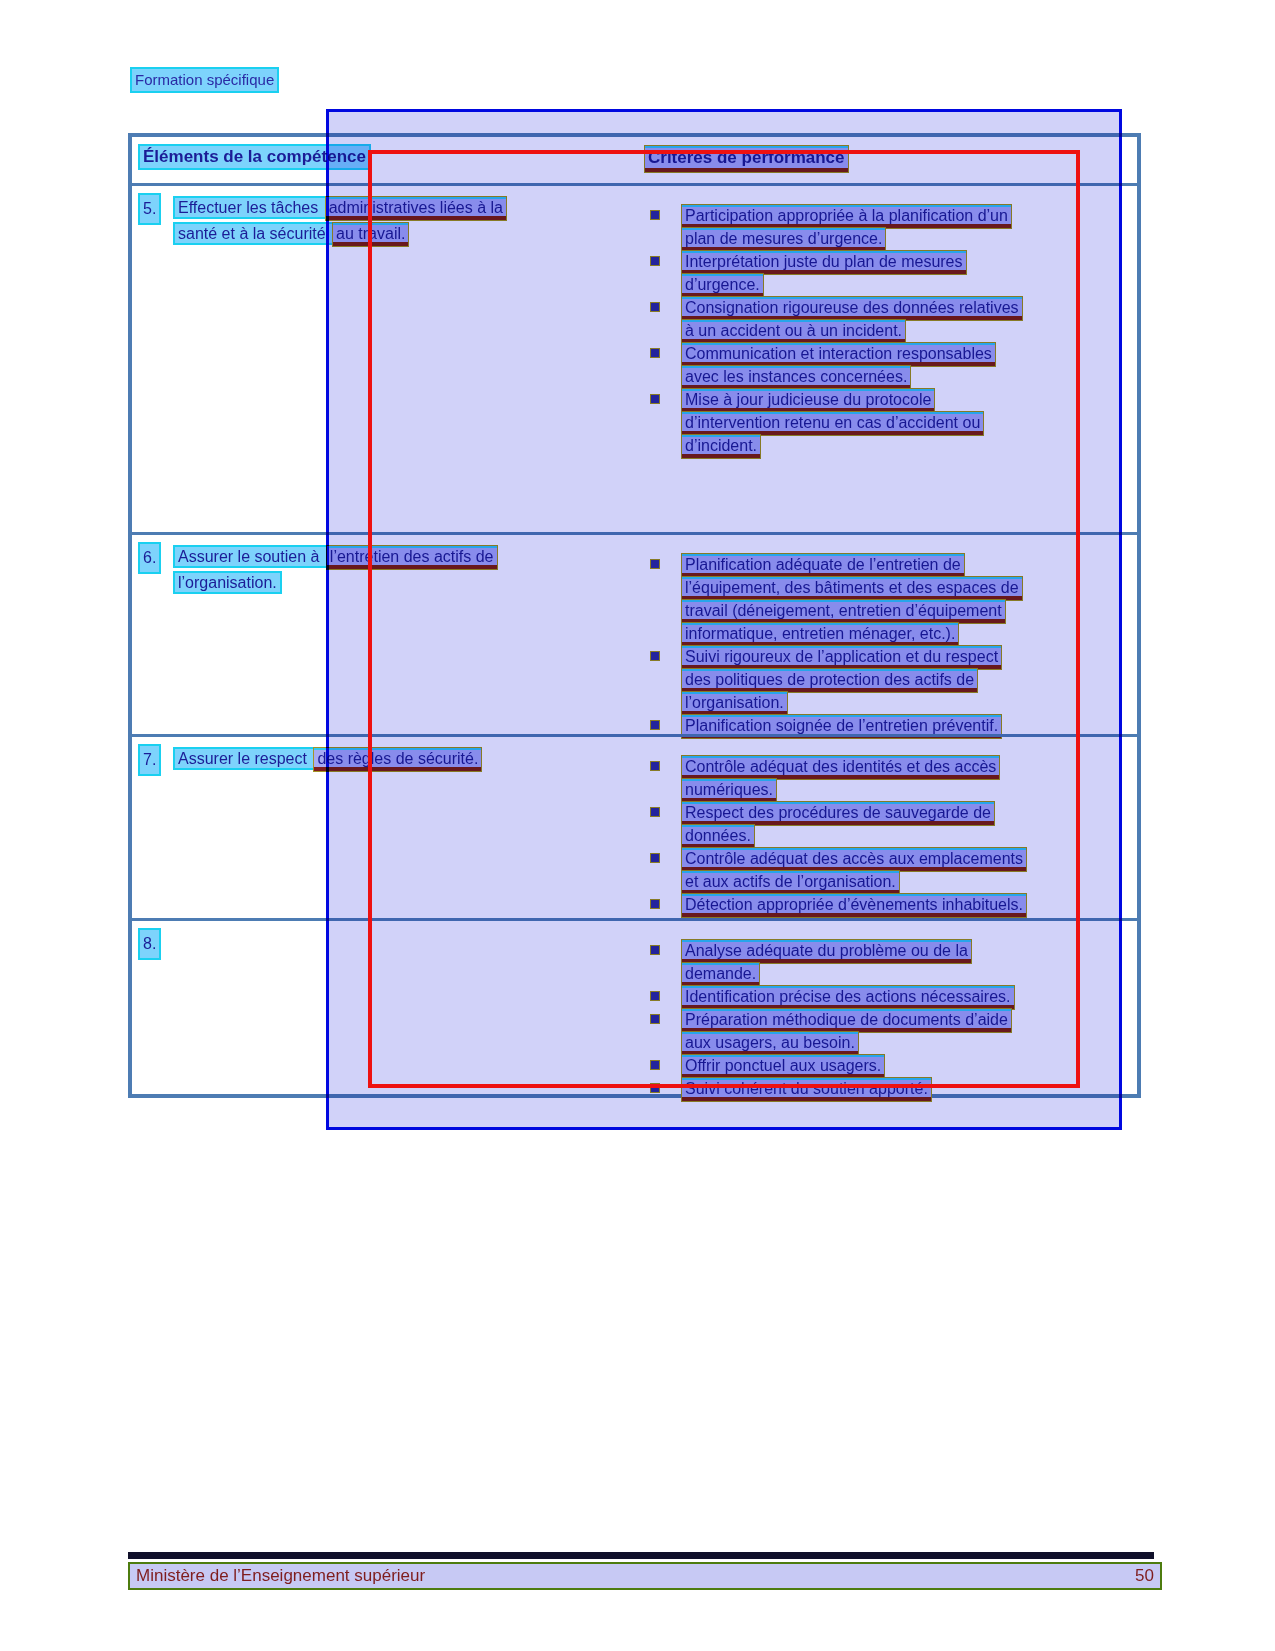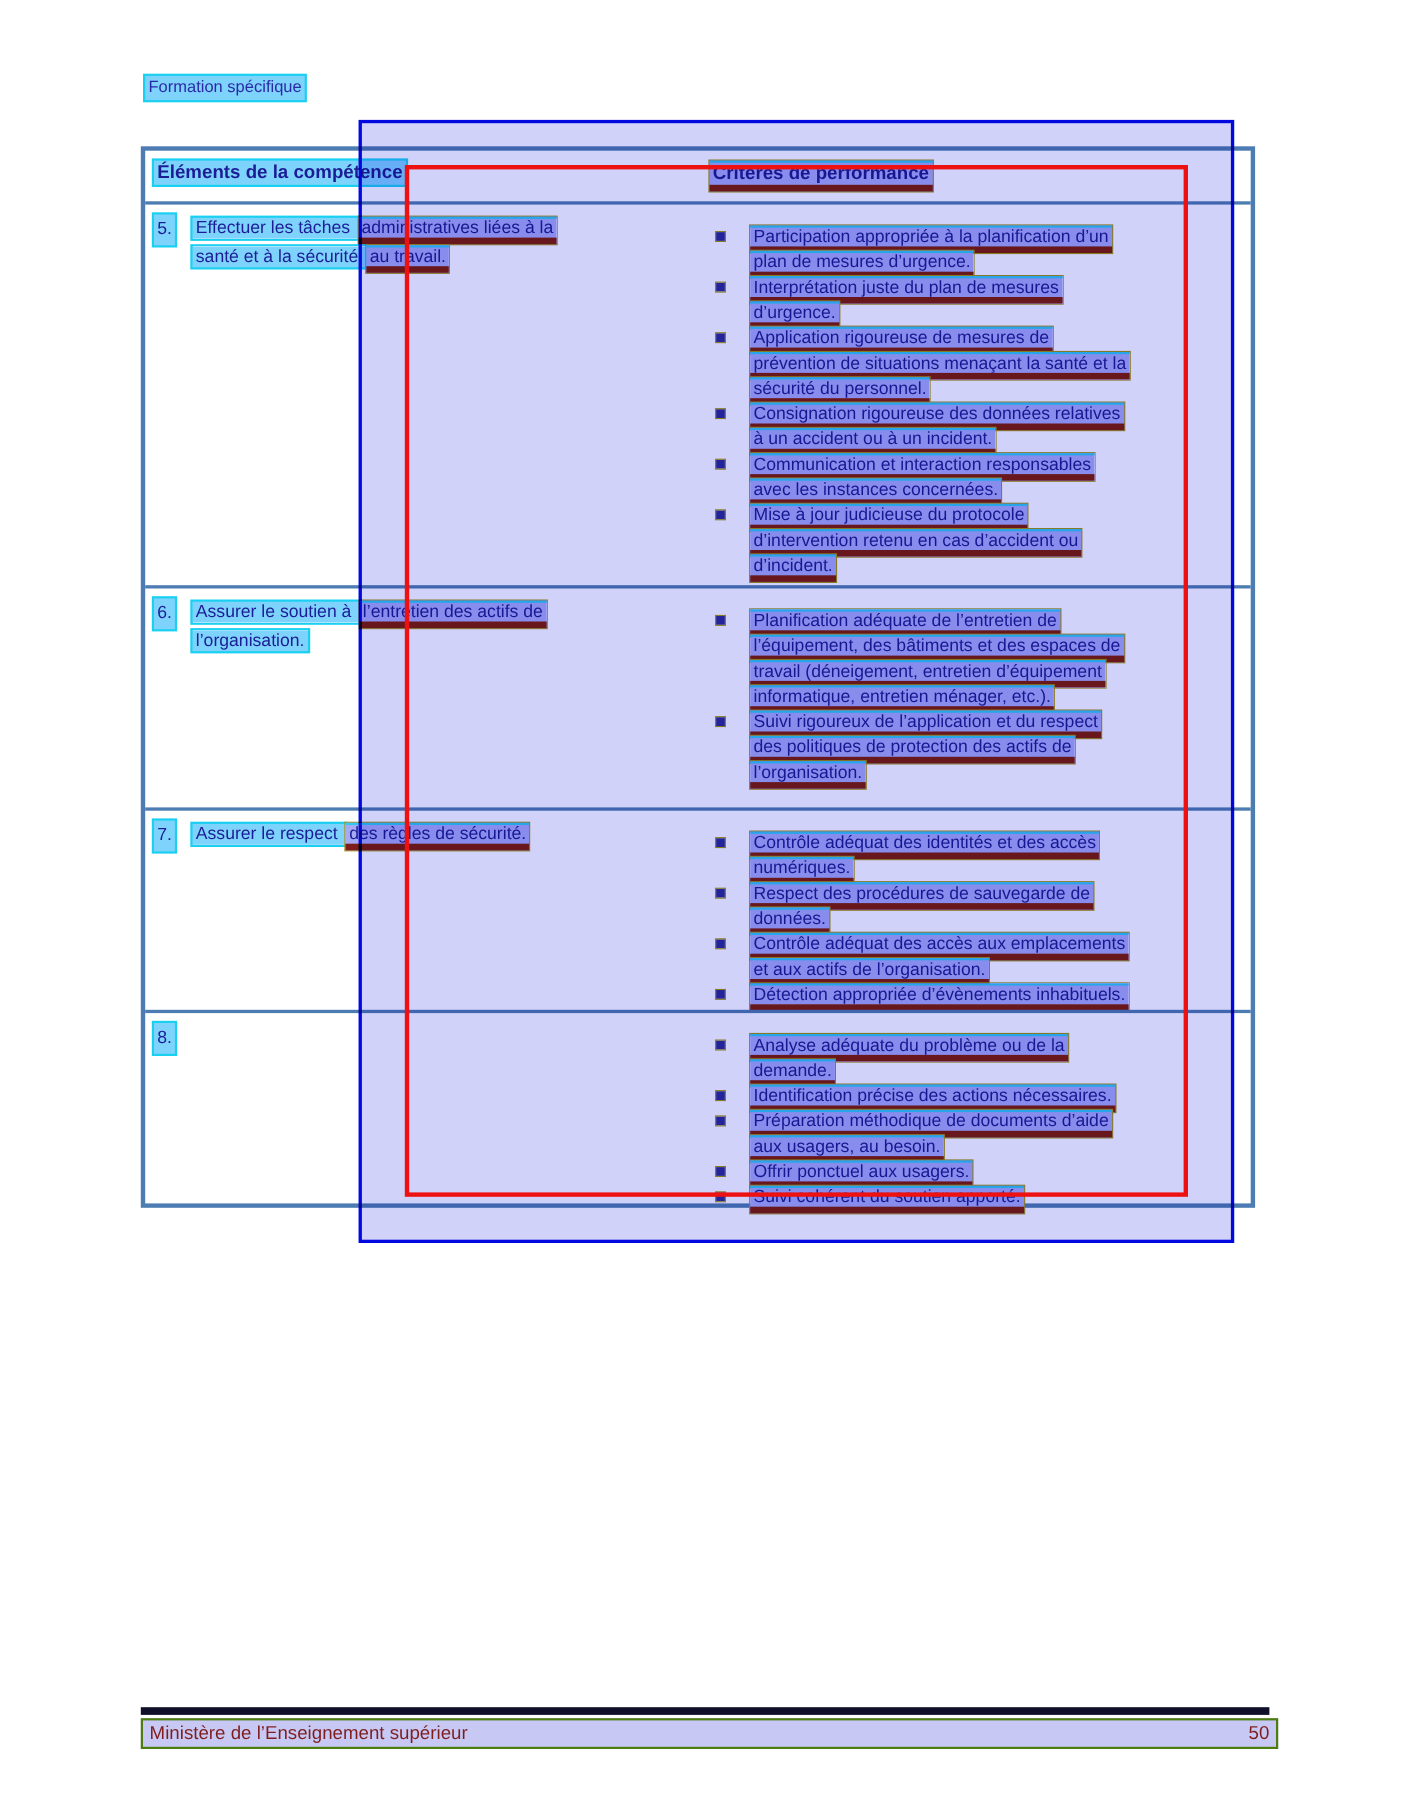--- a/index.html
+++ b/index.html
@@ -15,21 +15,21 @@
   .hl-light{
     background:#7dd3fc;
     box-shadow:0 0 0 2px #1ad0f0;
     -webkit-box-decoration-break:clone;
     box-decoration-break:clone;
     padding:1px 3px;
   }
   .hl-dark{
     background:#a6aaf2;
     border-top:2px solid #2fc9f1;
-    border-bottom:6px solid #7f1d1d;
+    border-bottom:4px solid #7f1d1d;
     box-shadow:0 0 0 1px #a59426;
     -webkit-box-decoration-break:clone;
     box-decoration-break:clone;
     padding:0 3px;
     white-space:pre-line;
   }
   
   .top-label{
     position:absolute;left:132px;top:69px;
     font-size:15px;line-height:20px;color:#2a2aa5;
@@ -105,23 +105,20 @@
               <div class="left-line"><span class="hl-light">Effectuer les tâches </span><span class="hl-dark">administratives liées à la</span></div>
               <div class="left-line"><span class="hl-light">santé et à la sécurité </span><span class="hl-dark">au travail.</span></div>
             </div>
           </div>
           <div class="cell-right">
             <ul class="crit-list">
               <li class="crit-item"><span class="bullet-sq"></span><span class="hl-dark">Participation appropriée à la planification d’un
 plan de mesures d’urgence.</span></li>
               <li class="crit-item"><span class="bullet-sq"></span><span class="hl-dark">Interprétation juste du plan de mesures
 d’urgence.</span></li>
-              <li class="crit-item"><span class="bullet-sq"></span><span class="hl-dark">Application rigoureuse de mesures de
-prévention de situations menaçant la santé et la
-sécurité du personnel.</span></li>
               <li class="crit-item"><span class="bullet-sq"></span><span class="hl-dark">Consignation rigoureuse des données relatives
 à un accident ou à un incident.</span></li>
               <li class="crit-item"><span class="bullet-sq"></span><span class="hl-dark">Communication et interaction responsables
 avec les instances concernées.</span></li>
               <li class="crit-item"><span class="bullet-sq"></span><span class="hl-dark">Mise à jour judicieuse du protocole
 d’intervention retenu en cas d’accident ou
 d’incident.</span></li>
             </ul>
           </div>
         </div>
@@ -135,20 +132,21 @@
           </div>
           <div class="cell-right">
             <ul class="crit-list">
               <li class="crit-item"><span class="bullet-sq"></span><span class="hl-dark">Planification adéquate de l’entretien de
 l’équipement, des bâtiments et des espaces de
 travail (déneigement, entretien d’équipement
 informatique, entretien ménager, etc.).</span></li>
               <li class="crit-item"><span class="bullet-sq"></span><span class="hl-dark">Suivi rigoureux de l’application et du respect
 des politiques de protection des actifs de
 l’organisation.</span></li>
+              <li class="crit-item"><span class="bullet-sq"></span><span class="hl-dark">Planification soignée de l’entretien préventif.</span></li>
             </ul>
           </div>
         </div>
         <div class="t-row bordered" style="top: 597px; height: 184px;">
           <div class="cell-left">
             <span class="row-num hl-light">7.</span>
             <div class="left-lines">
               <div class="left-line"><span class="hl-light">Assurer le respect </span><span class="hl-dark">des règles de sécurité.</span></div>
             </div>
           </div>

